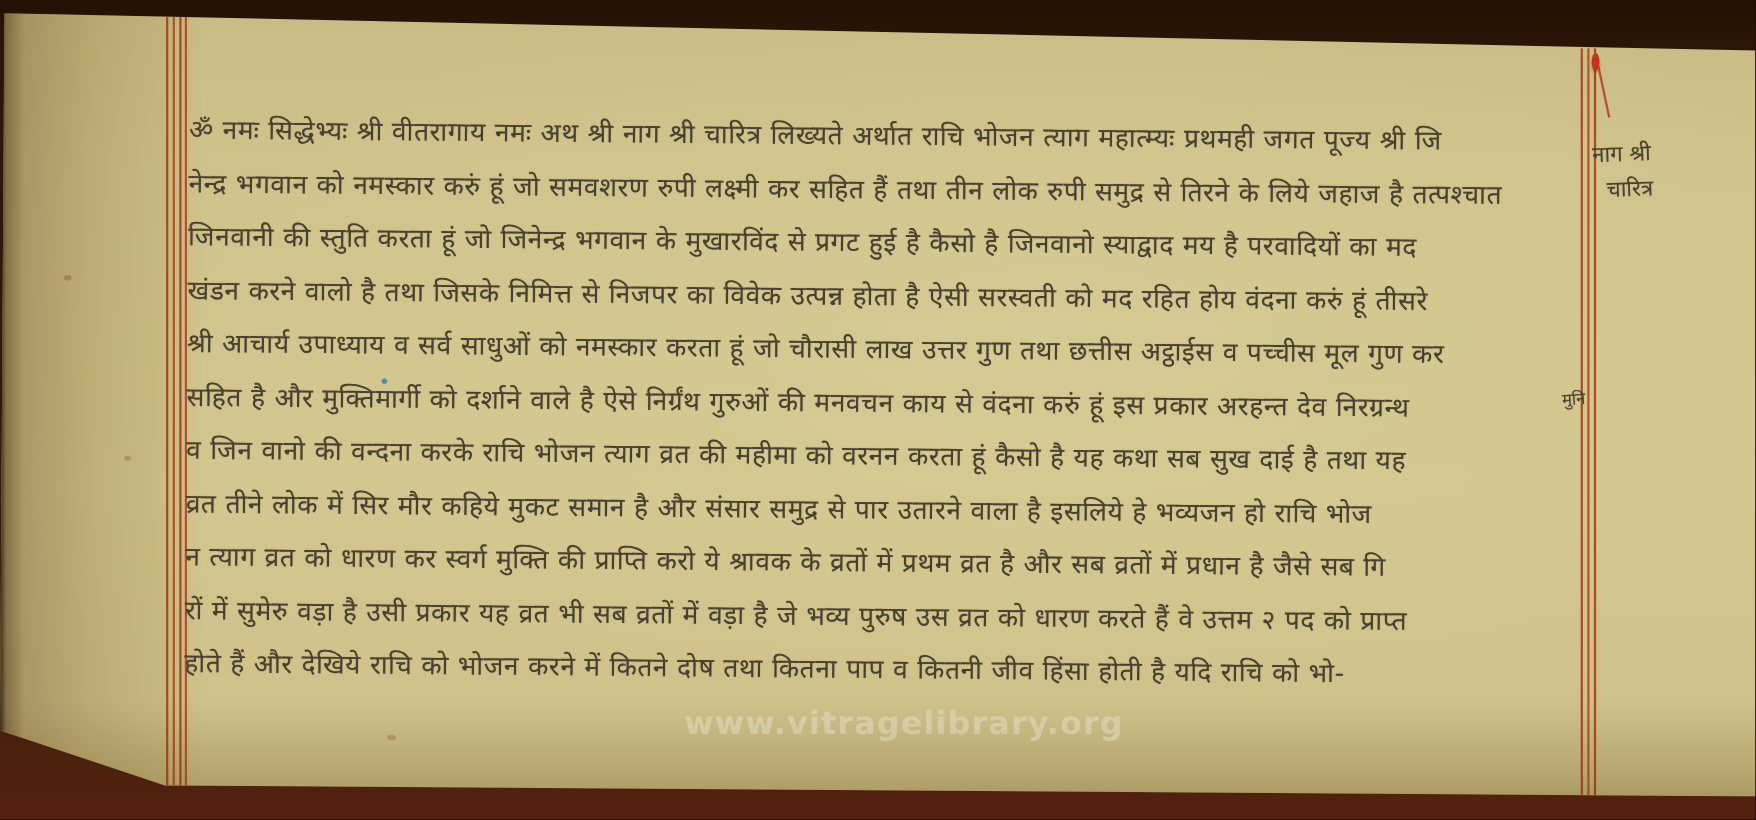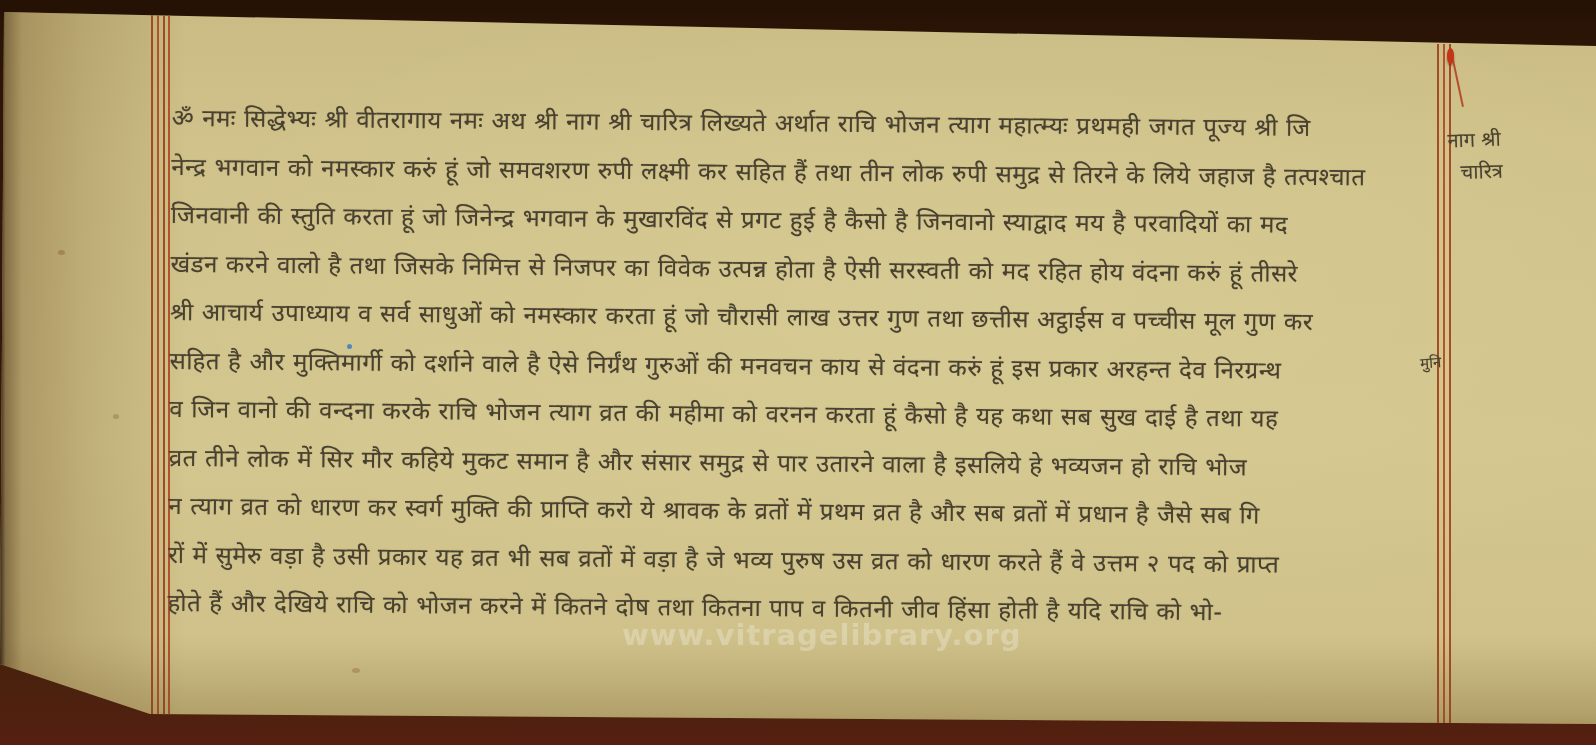--- a/index.html
+++ b/index.html
@@ -63,21 +63,21 @@
     color:#4a422f;font-size:20px;line-height:32px;transform:rotate(-2deg);
     text-shadow:0 0 1px rgba(73,65,47,.3);
   }
   .margin-title .t2{padding-left:12px;display:block;}
   .margin-note{
     position:absolute;left:1420px;top:352px;color:#4a422f;font-size:15px;
     transform:rotate(-4deg);text-shadow:0 0 1px rgba(73,65,47,.3);
   }
   
   .watermark{
-    position:absolute;left:622px;top:618px;
+    position:absolute;left:622px;top:640px;
     font-size:29px;letter-spacing:1px;font-weight:bold;
     color:rgba(250,250,244,0.30);
   }
   
   .speck{position:absolute;border-radius:50%;}
   .speck.blue{left:347px;top:344px;width:5px;height:5px;background:#3a7fc1;opacity:.85;}
   .stain.s1{position:absolute;left:58px;top:250px;width:7px;height:5px;border-radius:50%;background:rgba(130,75,30,.35);}
   .stain.s2{position:absolute;left:113px;top:414px;width:6px;height:5px;border-radius:50%;background:rgba(130,75,30,.30);}
   .stain.s3{position:absolute;left:352px;top:668px;width:8px;height:5px;border-radius:50%;background:rgba(120,70,30,.28);}
 </style>

